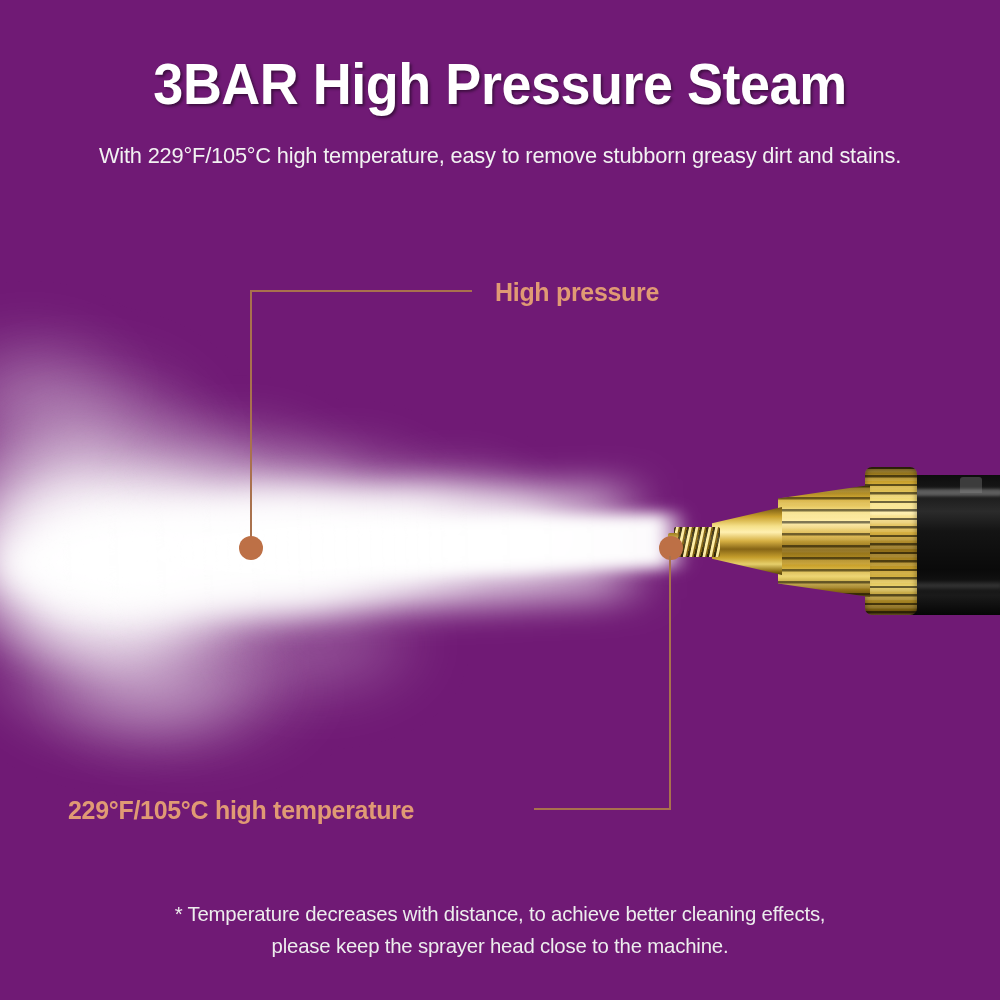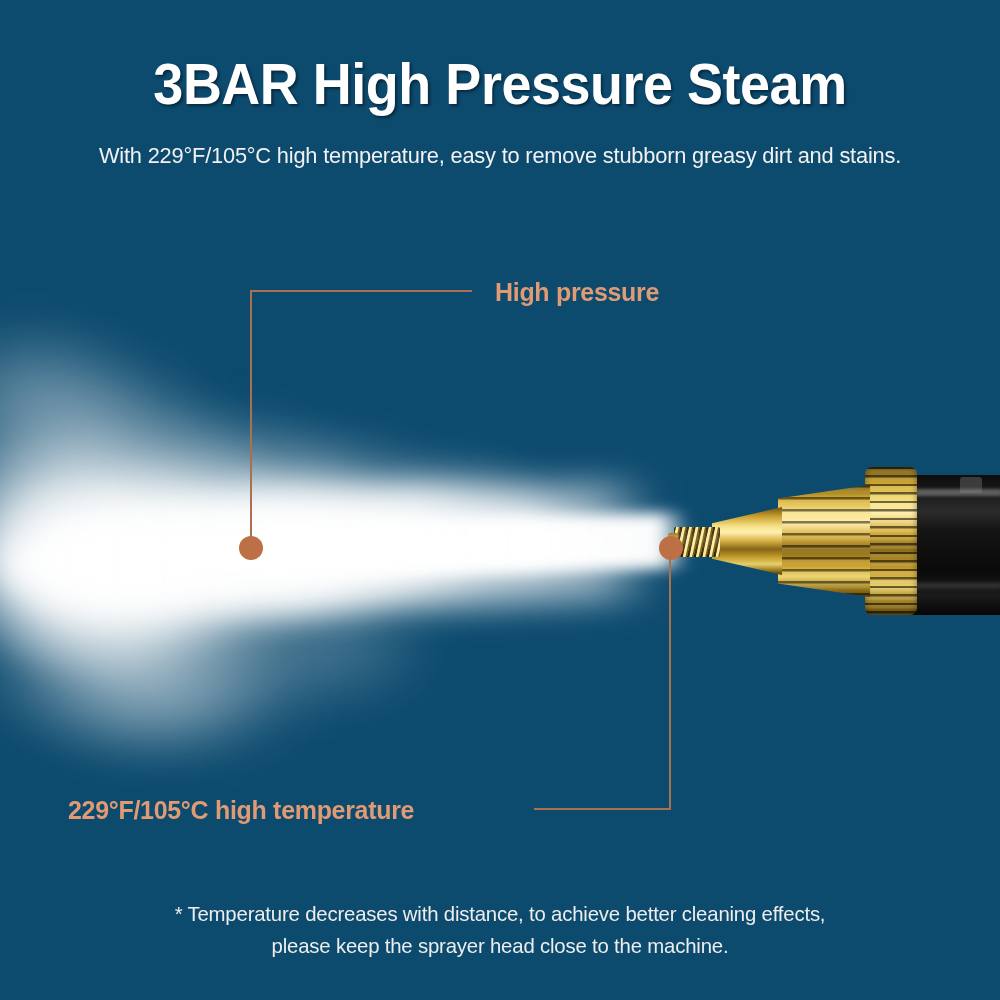--- a/index.html
+++ b/index.html
@@ -4,21 +4,21 @@
 <style>
   html, body {
     margin: 0;
     padding: 0;
     background: #2e2e2e;
   }
   #stage {
     position: relative;
     width: 1000px;
     height: 1000px;
-    background: #0c4a6e;
+    background: #701a75;
     overflow: hidden;
     font-family: "Liberation Sans", sans-serif;
     -webkit-font-smoothing: antialiased;
   }
 
   
   #title {
     position: absolute;
     top: 50px;
     left: 0;

